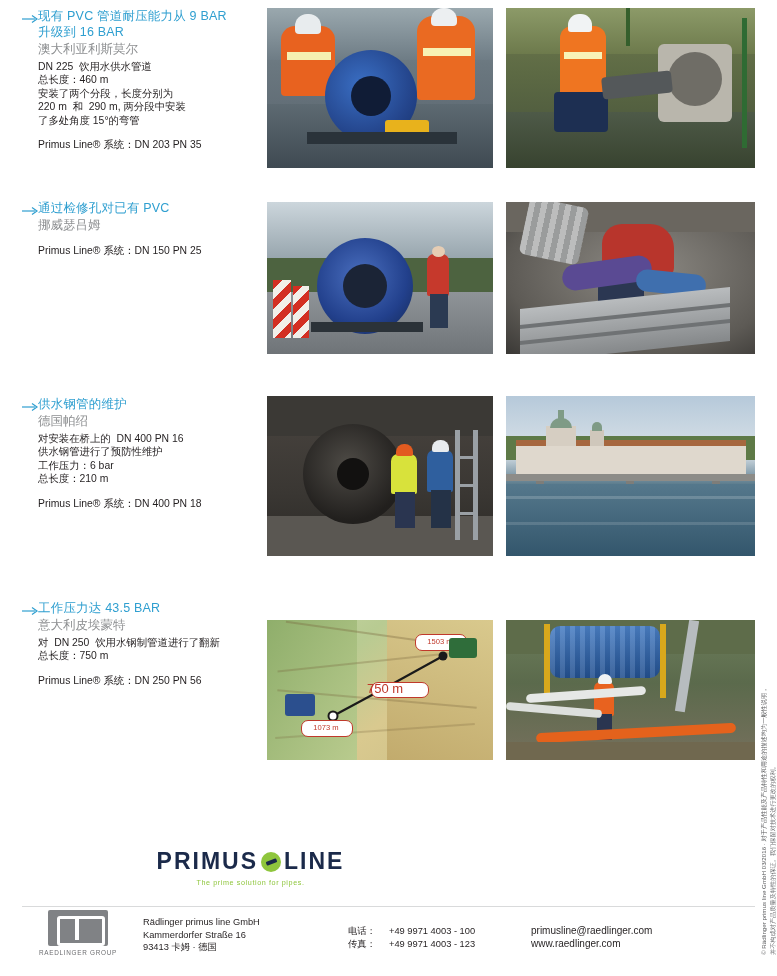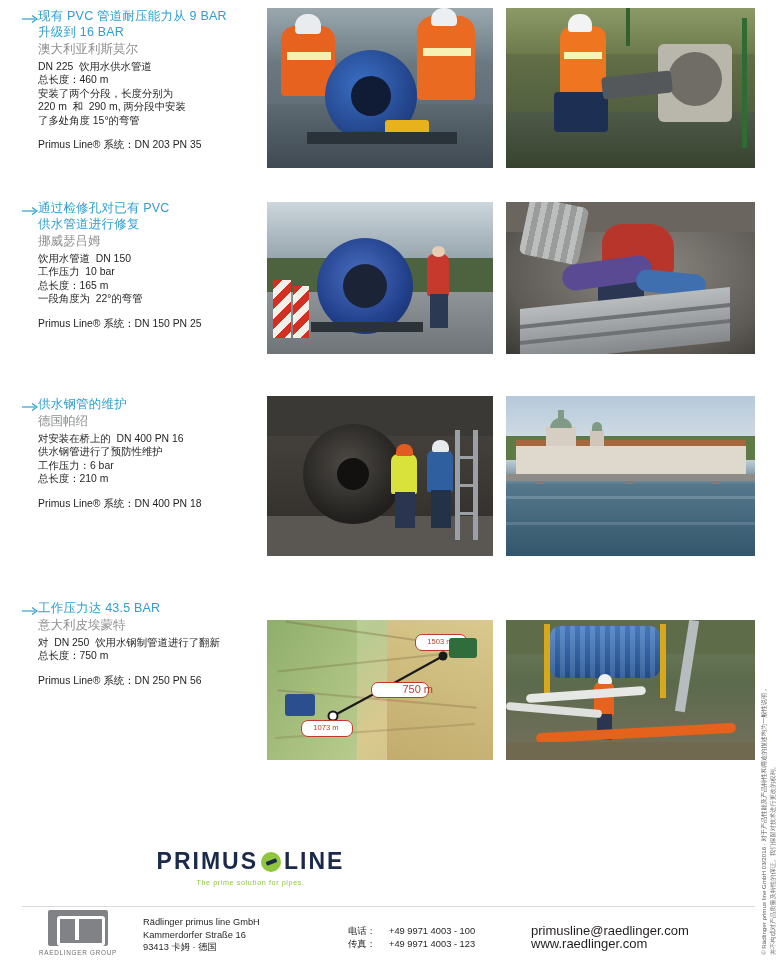--- a/index.html
+++ b/index.html
@@ -189,21 +189,21 @@
     left: 389px;
     top: 925px;
     font-size: 9.3px;
     line-height: 12.6px;
     color: #231f20;
   }
   .contact-web {
     position: absolute;
     left: 531px;
     top: 925px;
-    font-size: 13px;
+    font-size: 10px;
     line-height: 12.6px;
     color: #231f20;
   }
 
   .side-note {
     position: absolute;
     right: 2px;
     top: 645px;
     width: 24px;
     height: 320px;
@@ -290,28 +290,21 @@
 
   <div class="case" style="top:200px;">
     <div class="case-text">
       <span class="bullet-arrow">
         <svg width="18" height="10" viewBox="0 0 18 10">
             <path d="M0 5 H13" stroke="#2f9fd0" stroke-width="1.2" fill="none"></path>
             <path d="M10 1.5 L15 5 L10 8.5" stroke="#2f9fd0" stroke-width="1.2" fill="none"></path>
           </svg>
       </span>
       <div class="case-title">通过检修孔对已有  PVC</div>
-      <div class="case-title">供水管道进行修复</div>
       <div class="case-sub">挪威瑟吕姆</div>
-      <div class="case-lines">
-        <div class="case-line">饮用水管道  DN 150</div>
-        <div class="case-line">工作压力  10 bar</div>
-        <div class="case-line">总长度：165 m</div>
-        <div class="case-line">一段角度为  22°的弯管</div>
-      </div>
       <div class="case-system">Primus Line®  系统：DN 150 PN 25</div>
     </div>
 
     <div class="photo" style="left:267px; top:2px; width:226px; height:152px;">
       <div class="ph-inner" style="background:linear-gradient(180deg,#b9c4cb 0%,#9aa6ad 40%,#7d848a 100%);">
         <div class="band" style="left:0;top:0;width:226px;height:56px;background:linear-gradient(180deg,#ccd6dc,#98a6ae);"></div>
         <div class="band" style="left:0;top:56px;width:226px;height:34px;background:#4d6340;"></div>
         <div class="band" style="left:0;top:90px;width:226px;height:62px;background:linear-gradient(180deg,#8f9498,#6f7478);"></div>
 
         <div class="band" style="left:50px;top:36px;width:96px;height:96px;border-radius:50%;background:radial-gradient(circle at 45% 40%, #4a6fbf 0%, #22408c 60%, #14264f 100%);"></div>
@@ -445,21 +438,21 @@
           <path d="M66 96 L118 68 L176 36" stroke="#1a1a1a" stroke-width="2.2" fill="none"></path>
           <circle cx="66" cy="96" r="4.5" fill="#ffffff" stroke="#1a1a1a" stroke-width="2"></circle>
           <circle cx="176" cy="36" r="4.5" fill="#1a1a1a"></circle>
         </svg>
 
         <div class="band" style="left:34px;top:100px;width:50px;height:15px;background:#ffffff;border:1px solid #c0392b;border-radius:7px;"></div>
         <div style="position:absolute;left:34px;top:101px;width:50px;height:13px;line-height:13px;text-align:center;font-size:7.6px;color:#c0392b;">1073 m</div>
         <div class="band" style="left:148px;top:14px;width:50px;height:15px;background:#ffffff;border:1px solid #c0392b;border-radius:7px;"></div>
         <div style="position:absolute;left:148px;top:15px;width:50px;height:13px;line-height:13px;text-align:center;font-size:7.6px;color:#c0392b;">1503 m</div>
         <div class="band" style="left:104px;top:62px;width:56px;height:14px;background:#ffffff;border:1px solid #c0392b;border-radius:7px;"></div>
-        <div style="position:absolute;left:110px;top:63px;width:56px;height:12px;line-height:12px;text-align:right;font-size:11px;color:#c0392b;">750 m</div>
+        <div style="position:absolute;left:100px;top:63px;width:56px;height:12px;line-height:12px;text-align:left;font-size:13px;color:#c0392b;">750 m</div>
 
         <div class="band" style="left:18px;top:74px;width:30px;height:22px;background:#2b4f8e;border-radius:3px;"></div>
         <div class="band" style="left:182px;top:18px;width:28px;height:20px;background:#2f6d3a;border-radius:3px;"></div>
       </div>
     </div>
 
     <div class="photo" style="left:506px; top:20px; width:249px; height:140px;">
       <div class="ph-inner" style="background:linear-gradient(180deg,#6e7f5c 0%,#5b6a4c 45%,#76705d 100%);">
         <div class="band" style="left:0;top:0;width:249px;height:34px;background:#5e6c4a;"></div>
 

